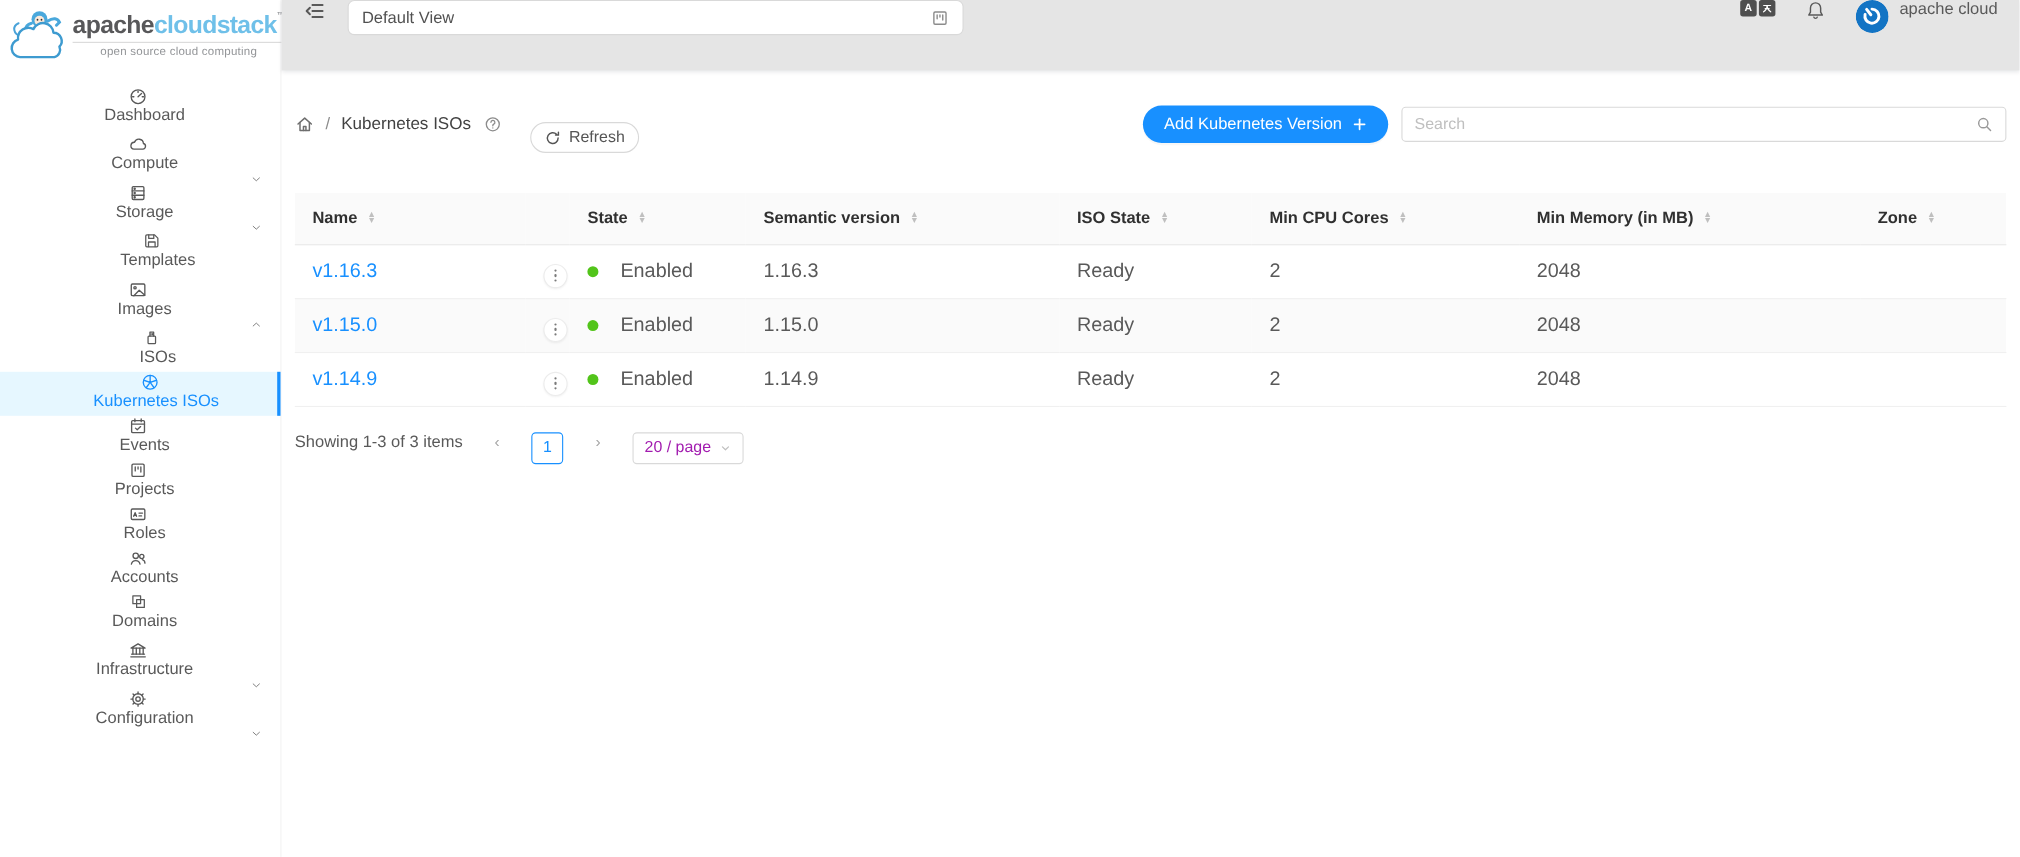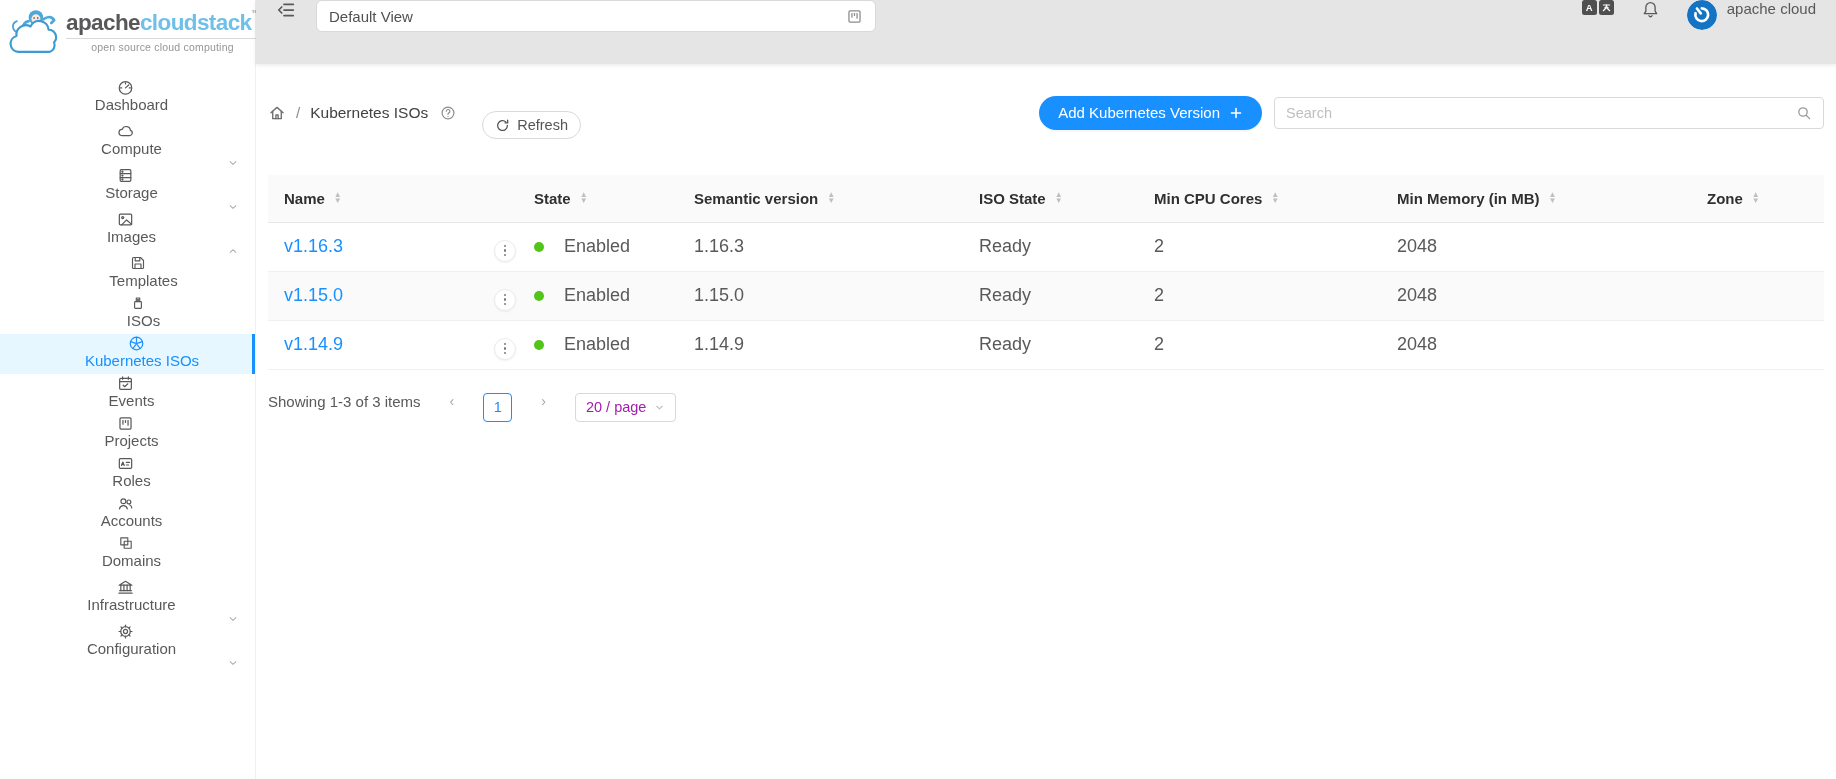--- a/index.html
+++ b/index.html
@@ -158,44 +158,44 @@
               <circle cx="5.1" cy="11.7" r="0.5" fill="currentColor"></circle>
             </svg>
           </span>
           <span>Storage</span>
           <span class="chev">
             <svg width="12" height="12" viewBox="0 0 16 16" stroke="currentColor" stroke-width="1.15" stroke-linecap="round" stroke-linejoin="round" fill="none">
               <path d="M4.2 6.3 L8 9.8 L11.8 6.3"></path>
             </svg>
           </span>
         </div>
+        <div class="side-item sub">
+          <span class="icon">
+            <svg width="16" height="16" viewBox="0 0 16 16" stroke="currentColor" stroke-width="1.15" stroke-linecap="round" stroke-linejoin="round" fill="none">
+              <path d="M3.5 2.5 H10.5 L13.5 5.5 V12.5 a1 1 0 0 1 -1 1 H3.5 a1 1 0 0 1 -1 -1 V3.5 a1 1 0 0 1 1 -1 z"></path>
+              <path d="M5.2 2.6 V5.8 H9.8 V2.6"></path>
+              <path d="M5 13.2 V9 H11 V13.2"></path>
+            </svg>
+          </span>
+          <span>Templates</span>
+        </div>
         <div class="side-item group">
           <span class="icon">
             <svg width="17" height="17" viewBox="0 0 16 16" stroke="currentColor" stroke-width="1.15" stroke-linecap="round" stroke-linejoin="round" fill="none">
               <rect x="2.2" y="3" width="11.6" height="10" rx="1"></rect>
               <circle cx="5.4" cy="6.2" r="1"></circle>
               <path d="M4.4 13 L9 8.4 L13.8 12.6"></path>
             </svg>
           </span>
           <span>Images</span>
           <span class="chev">
             <svg width="12" height="12" viewBox="0 0 16 16" stroke="currentColor" stroke-width="1.15" stroke-linecap="round" stroke-linejoin="round" fill="none">
               <path d="M4.2 9.8 L8 6.3 L11.8 9.8"></path>
             </svg>
           </span>
-        </div>
-        <div class="side-item sub">
-          <span class="icon">
-            <svg width="16" height="16" viewBox="0 0 16 16" stroke="currentColor" stroke-width="1.15" stroke-linecap="round" stroke-linejoin="round" fill="none">
-              <path d="M3.5 2.5 H10.5 L13.5 5.5 V12.5 a1 1 0 0 1 -1 1 H3.5 a1 1 0 0 1 -1 -1 V3.5 a1 1 0 0 1 1 -1 z"></path>
-              <path d="M5.2 2.6 V5.8 H9.8 V2.6"></path>
-              <path d="M5 13.2 V9 H11 V13.2"></path>
-            </svg>
-          </span>
-          <span>Templates</span>
         </div>
         <div class="side-item sub">
           <span class="icon">
             <svg width="16" height="16" viewBox="0 0 16 16" stroke="currentColor" stroke-width="1.15" stroke-linecap="round" stroke-linejoin="round" fill="none">
               <rect x="4.6" y="6.6" width="6.8" height="6.7" rx="0.8"></rect>
               <path d="M6.3 6.6 V3 H9.7 V6.6"></path>
               <path d="M7.3 4.4 V5.4"></path>
               <path d="M8.7 4.4 V5.4"></path>
             </svg>
           </span>

